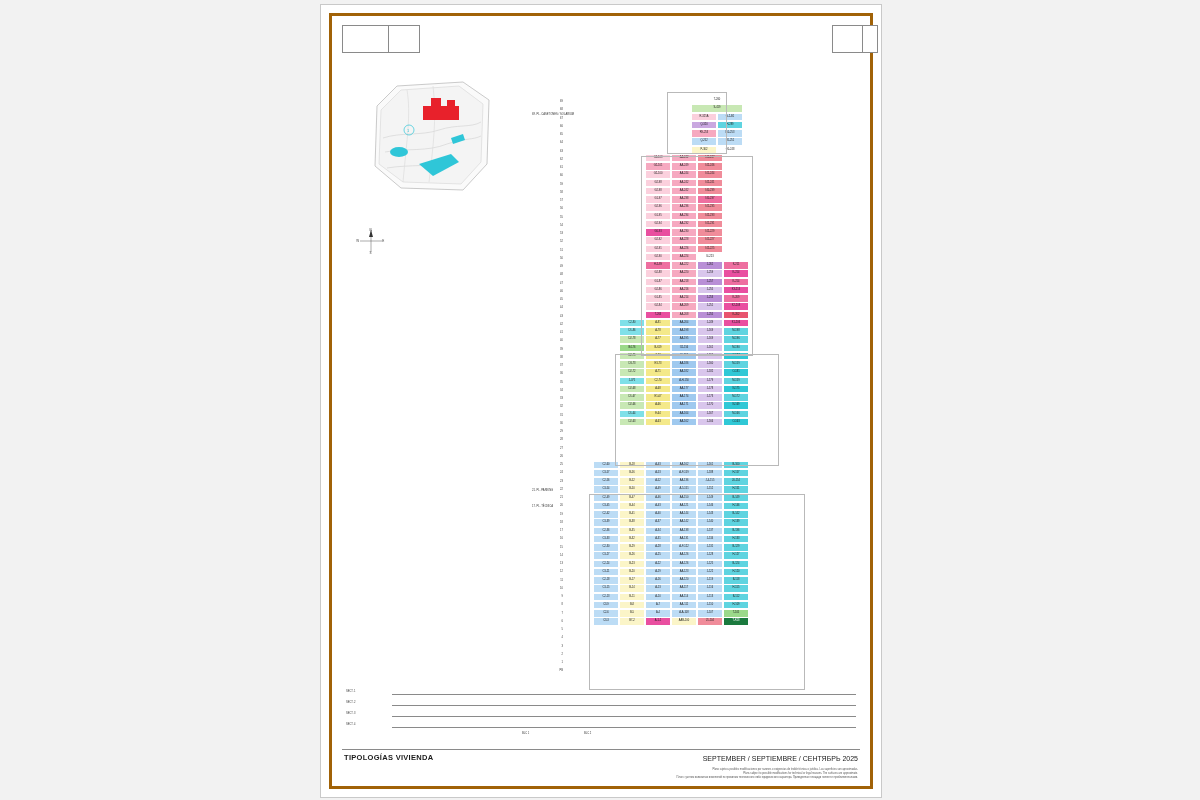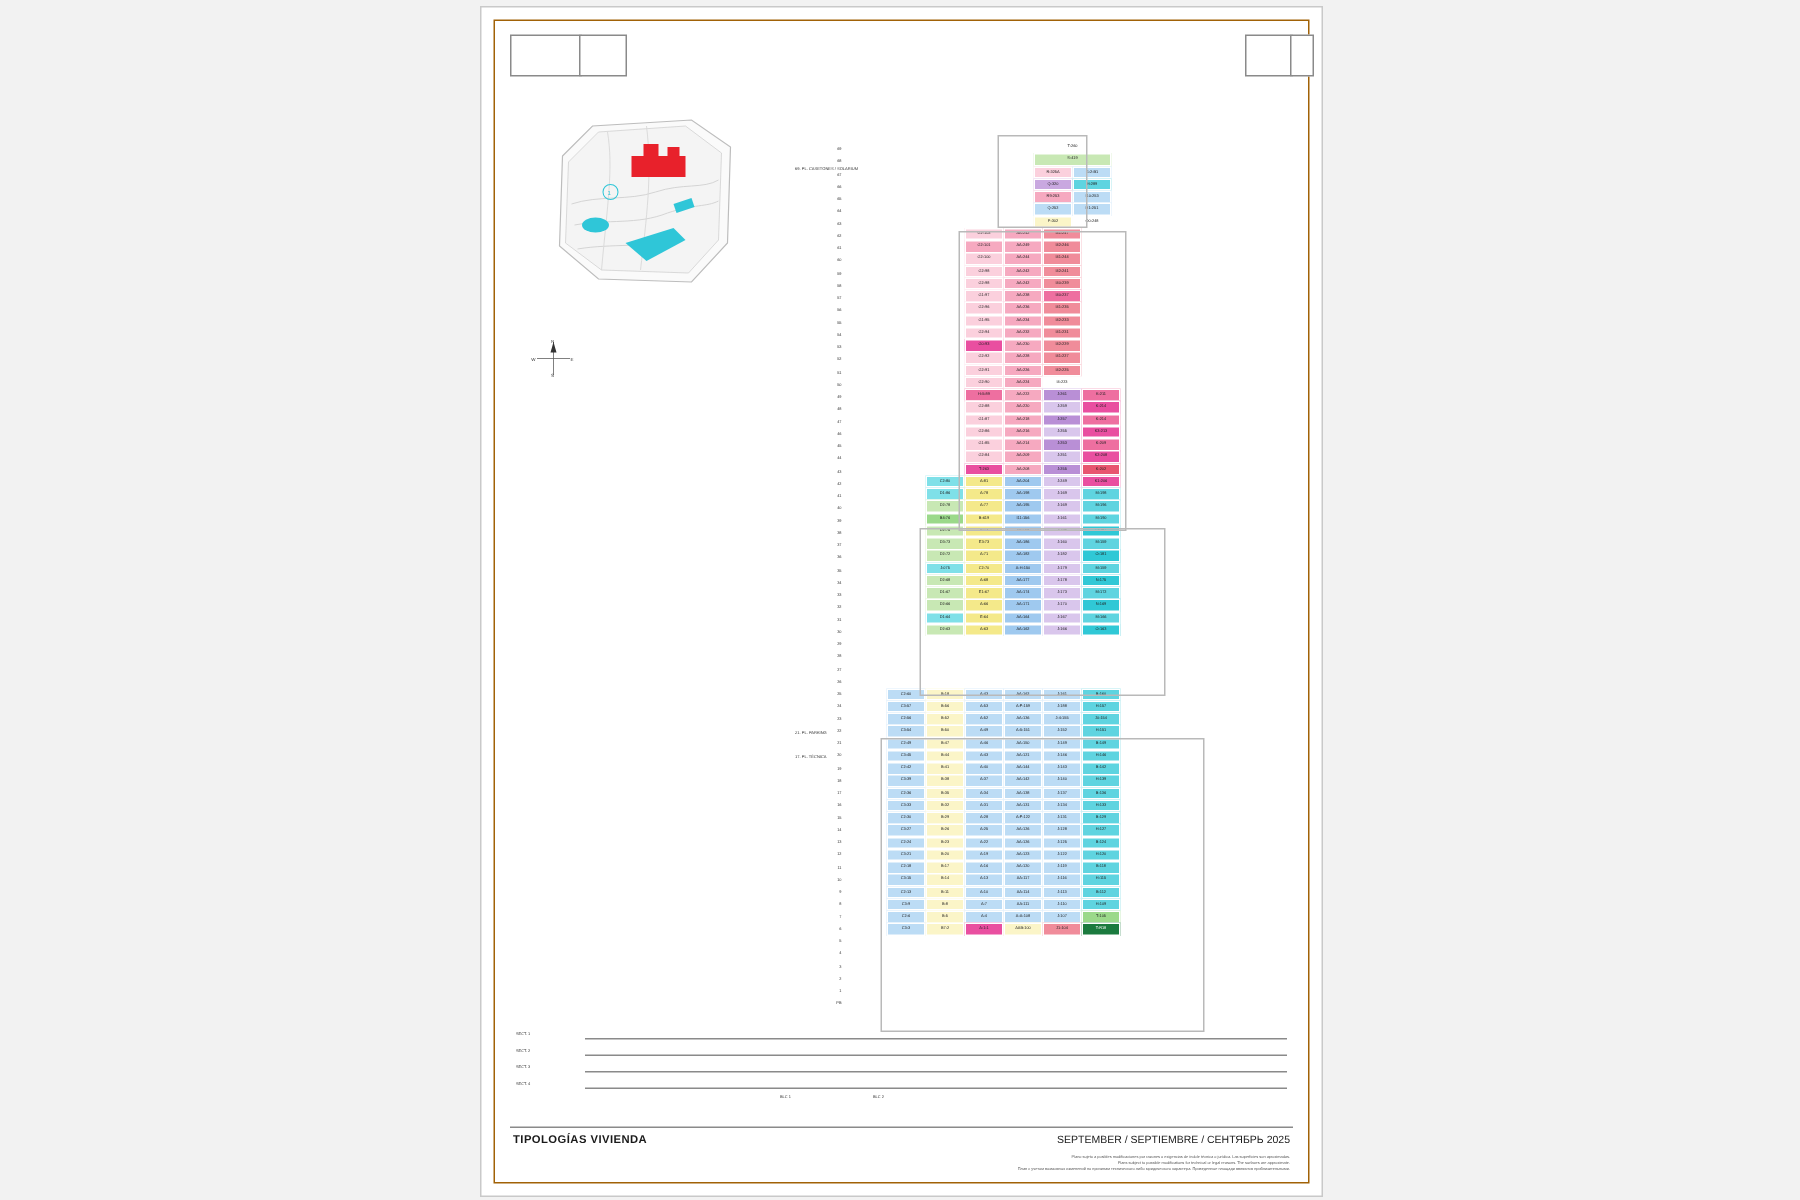--- a/index.html
+++ b/index.html
@@ -1,18 +1,18 @@
 <!DOCTYPE html>
 <html><head>
 <meta charset="utf-8">
 <style>
   html,body{margin:0;padding:0;background:#f2f2f2;}
   body{width:1200px;height:800px;font-family:"Liberation Sans",sans-serif;overflow:hidden;}
   #sheet{position:absolute;left:320px;top:4px;width:560px;height:792px;background:#ffffff;border:1px solid #c9c9c9;}
-  #inner{position:absolute;left:8px;top:8px;right:8px;bottom:8px;border:1px solid #a16207;}
+  #inner{position:absolute;left:8px;top:8px;right:8px;bottom:8px;border:3px solid #a16207;}
   
   .tb{position:absolute;top:9px;border:1px solid #8a8a8a;background:#fff;}
   #tb1{left:10px;width:46px;height:26px;}
   #tb2{left:56px;width:30px;height:26px;}
   #tb3{left:500px;width:30px;height:26px;}
   #tb4{left:530px;width:14px;height:26px;}
   
   #siteplan{position:absolute;left:35px;top:62px;width:130px;height:120px;}
   #siteplan svg{display:block;}
   

